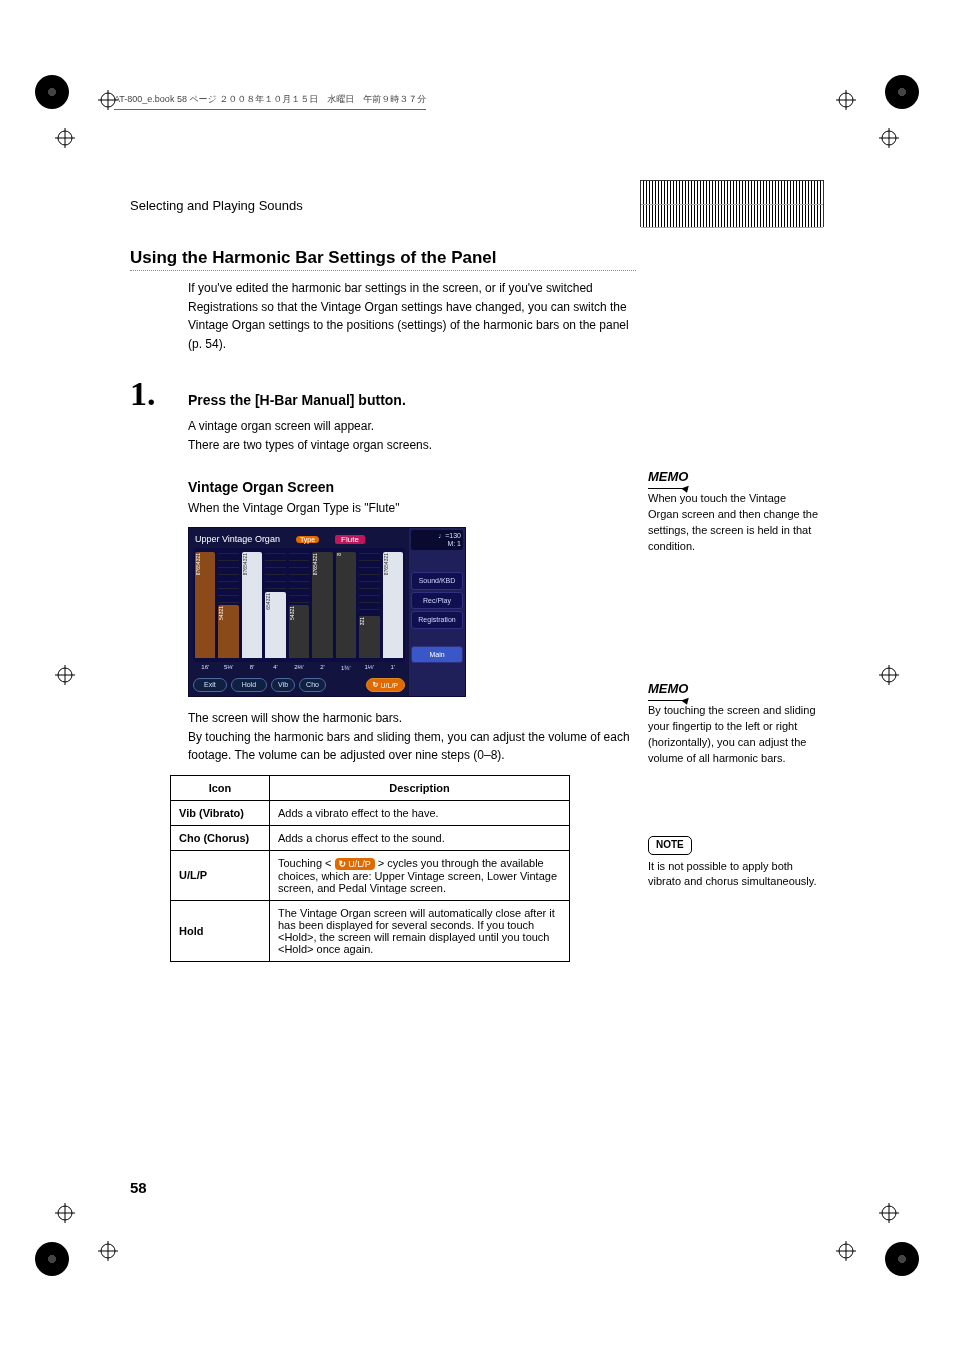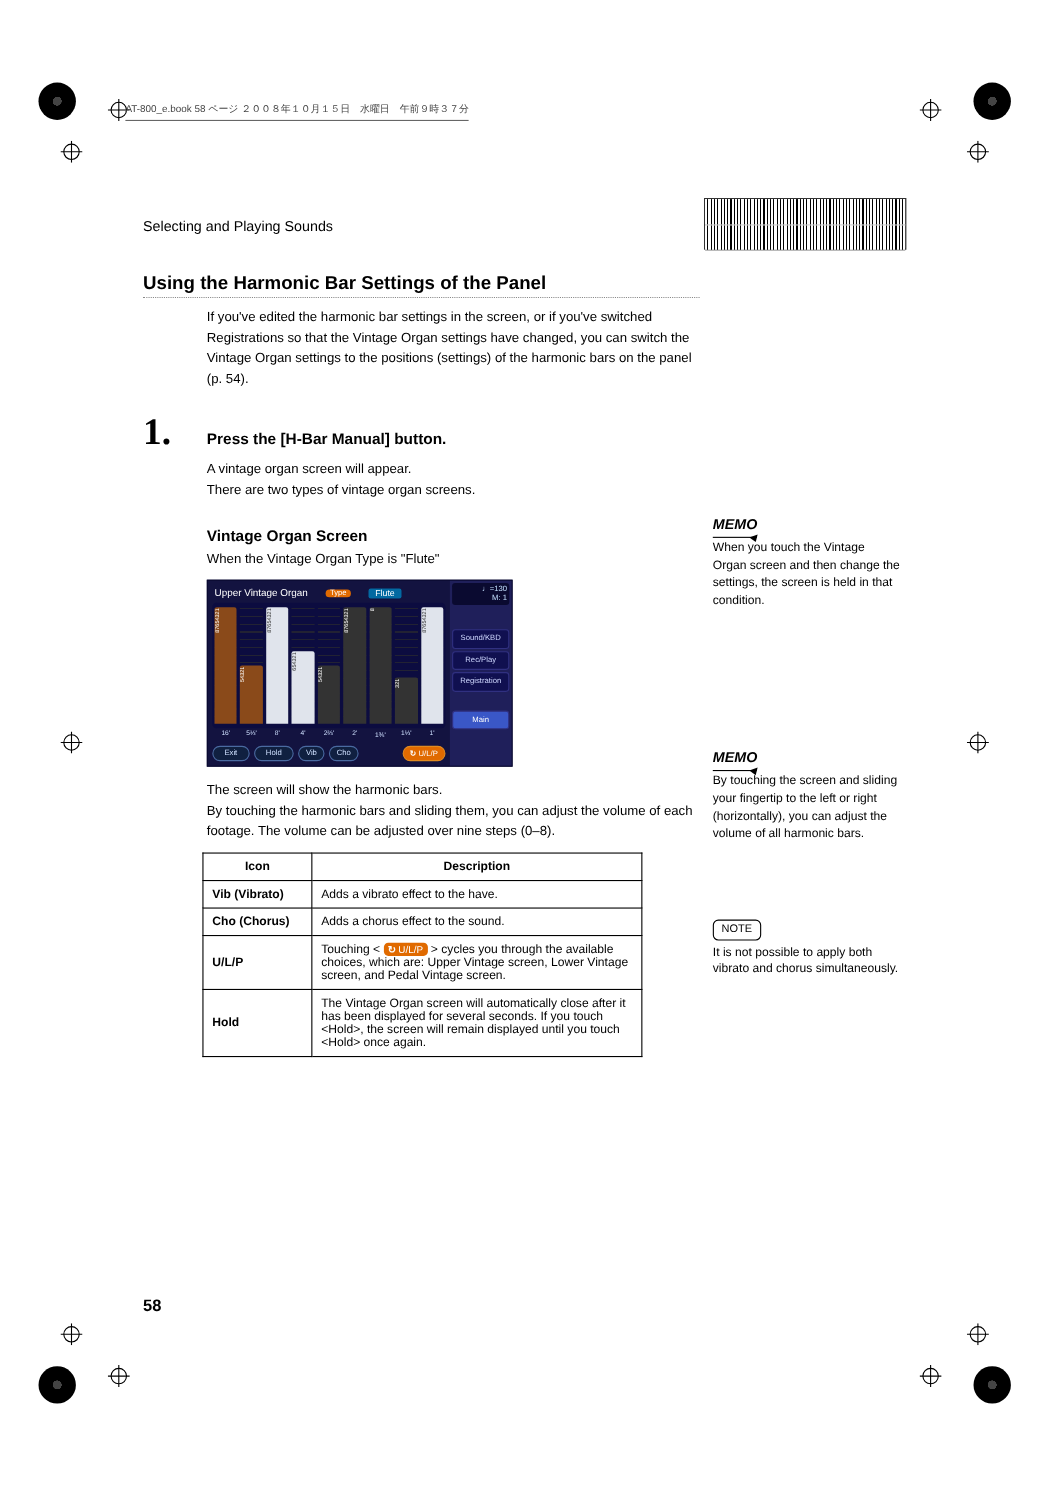--- a/index.html
+++ b/index.html
@@ -205,21 +205,21 @@
     padding: 0 2px;
   }
   .type-badge {
     background: #e06a00;
     color: #fff;
     border-radius: 6px;
     padding: 0 4px;
     font-size: 7px;
   }
   .type-box {
-    background: #0369a1;
+    background: #be185d;
     padding: 0 6px;
     border-radius: 2px;
     font-size: 8px;
   }
   .drawbars {
     display: flex;
     gap: 3px;
     flex: 1;
     padding: 4px 2px;
     background: #0c0c40;
@@ -285,21 +285,21 @@
 
   .post-screen-para {
     margin-left: 58px;
     width: 450px;
     font-size: 12px;
     line-height: 1.55;
     margin-top: 12px;
   }
 
   table.icon-table {
-    margin-left: 54px;
+    margin-left: 40px;
     border-collapse: collapse;
     width: 400px;
     margin-top: 10px;
     font-size: 11px;
   }
   .icon-table th, .icon-table td {
     border: 1px solid #000;
     padding: 6px 8px;
     vertical-align: middle;
   }
@@ -357,21 +357,21 @@
     border-right: 4px solid transparent;
     border-top: 6px solid #000;
     transform: rotate(-20deg);
   }
   .note-label {
     display: inline-block;
     border: 1.5px solid #000;
     border-radius: 5px;
     padding: 1px 7px;
     font-size: 10px;
-    font-weight: normal;
+    font-weight: bold;
     margin-bottom: 4px;
   }
 
   .page-number {
     position: absolute;
     bottom: 155px;
     left: 130px;
     font-size: 15px;
     font-weight: bold;
   }

